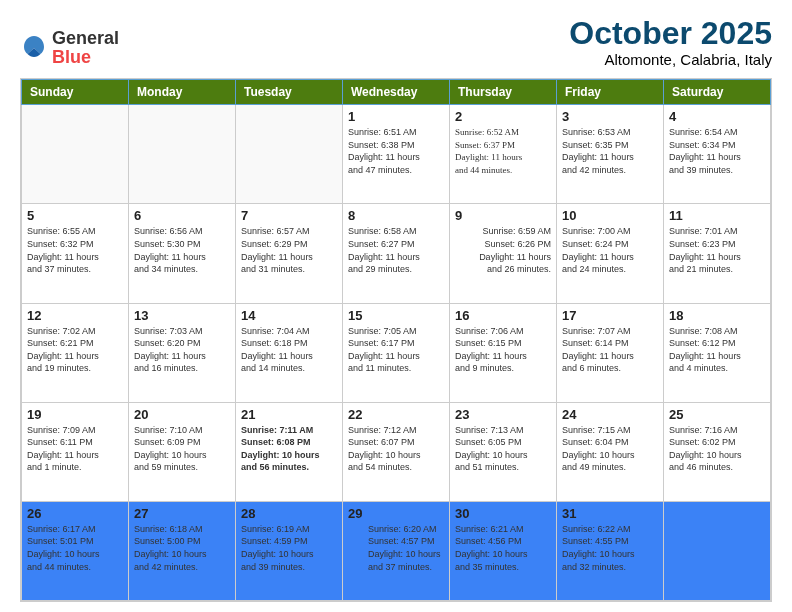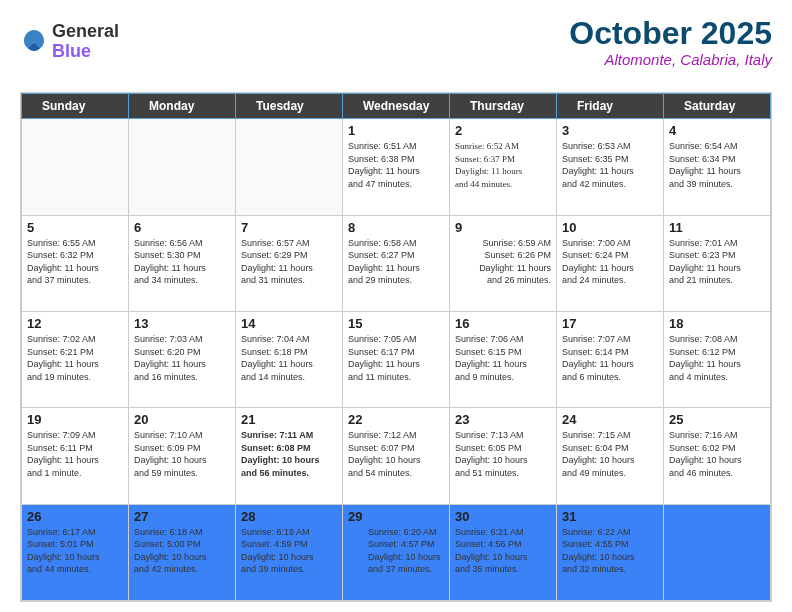--- a/index.html
+++ b/index.html
@@ -13,79 +13,78 @@
     .page {
       width: 792px;
       height: 612px;
       padding: 16px 20px 10px 20px;
       display: flex;
       flex-direction: column;
     }
     .header {
       display: flex;
       justify-content: space-between;
-      align-items: center;
-      margin-bottom: 24px;
+      align-items: flex-end;
+      margin-bottom: 10px;
     }
     .logo {
       display: flex;
       align-items: center;
     }
     .logo-text {
       display: flex;
       flex-direction: column;
       line-height: 1.1;
     }
     .logo-general {
       font-size: 18px;
       font-weight: bold;
       color: #333;
     }
     .logo-blue {
       font-size: 18px;
       font-weight: bold;
-      color: #8b5cf6;
+      color: #ef4444;
     }
     .logo-icon {
       width: 28px;
       height: 28px;
       margin-right: 4px;
     }
     .title-area {
       text-align: right;
     }
     .month-title {
       font-size: 32px;
       font-weight: bold;
       color: #0c4a6e;
       line-height: 1.1;
     }
     .subtitle {
       font-size: 15px;
-      color: #a21caf;
-      font-style: italic;
+      color: #000000;
     }
     .calendar {
       flex: 1;
       border: 1px solid #ccc;
       border-collapse: collapse;
       width: 100%;
     }
     table {
       width: 100%;
       border-collapse: collapse;
       table-layout: fixed;
       height: 100%;
     }
     thead tr th {
-      background-color: #404040;
+      background-color: #4d7c0f;
       color: #fff;
       font-size: 12px;
       font-weight: bold;
-      padding: 5px 20px;
+      padding: 5px 8px;
       border: 1px solid #5a9fd4;
       text-align: left;
     }
     tbody tr td {
       border: 1px solid #ccc;
       vertical-align: top;
       padding: 4px 5px;
       font-size: 9.5px;
       color: #333;
       height: 88px;

